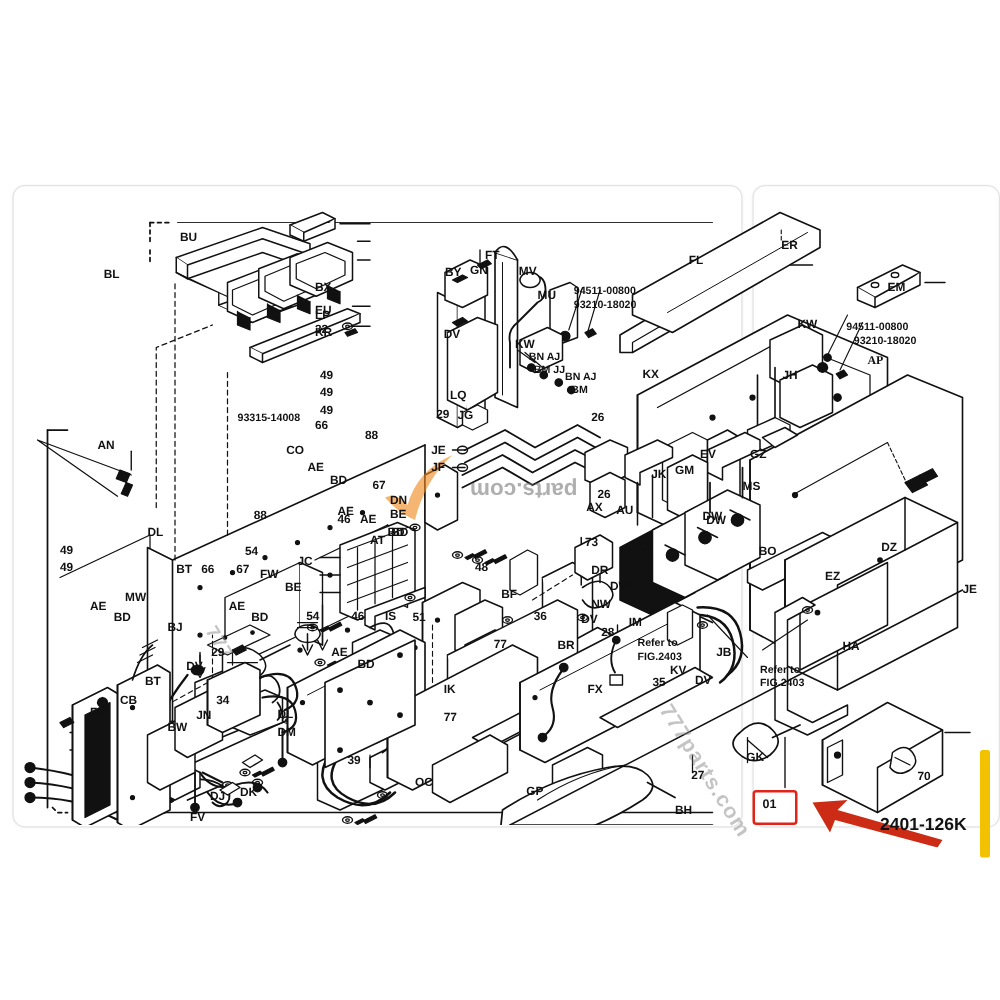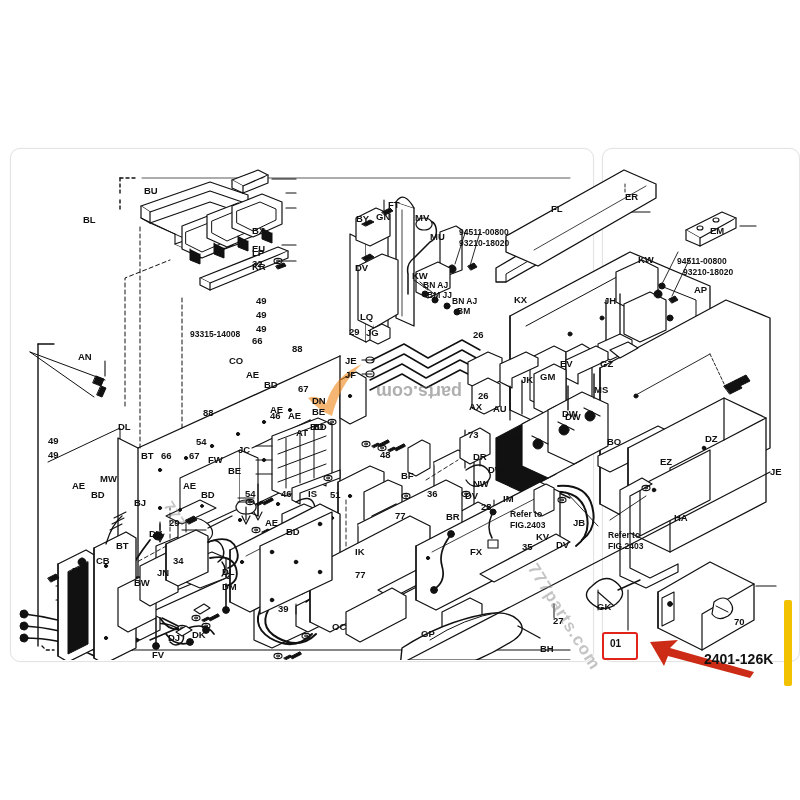--- a/index.html
+++ b/index.html
@@ -708,22 +708,22 @@
       <div class="lbl s-md" style="left: 366px; top: 328px;">JG</div>
       <div class="lbl s-md" style="left: 473px; top: 330px;">26</div>
       <div class="lbl s-md" style="left: 345px; top: 356px;">JE</div>
       <div class="lbl s-md" style="left: 345px; top: 370px;">JF</div>
       <div class="lbl s-md" style="left: 551px; top: 204px;">FL</div>
       <div class="lbl s-md" style="left: 625px; top: 192px;">ER</div>
       <div class="lbl s-md" style="left: 710px; top: 226px;">EM</div>
       <div class="lbl s-md" style="left: 638px; top: 255px;">KW</div>
       <div class="lbl s-sm" style="left: 677px; top: 257px;">94511-00800</div>
       <div class="lbl s-sm" style="left: 683px; top: 268px;">93210-18020</div>
-      <div class="lbl s-md" style="left: 694px; top: 285px;">AP</div>
-      <div class="lbl s-md" style="left: 604px; top: 296px;">JH</div>
+      <div class="lbl s-md" style="left: 694px; top: 285px; font-family: Liberation Serif, serif;">AP</div>
+      <div class="lbl s-md" style="left: 626px; top: 296px;">JH</div>
       <div class="lbl s-md" style="left: 514px; top: 295px;">KX</div>
       <div class="lbl s-md" style="left: 560px; top: 359px;">EV</div>
       <div class="lbl s-md" style="left: 600px; top: 359px;">GZ</div>
       <div class="lbl s-md" style="left: 540px; top: 372px; text-align: center;">GM</div>
       <div class="lbl s-md" style="left: 521px; top: 375px;">JK</div>
       <div class="lbl s-md" style="left: 594px; top: 385px;">MS</div>
       <div class="lbl s-md" style="left: 562px; top: 409px;">DW</div>
       <div class="lbl s-md" style="left: 508px; top: 434px;">BZ</div>
       <div class="lbl s-md" style="left: 607px; top: 437px;">BO</div>
       <div class="lbl s-md" style="left: 705px; top: 434px;">DZ</div>

